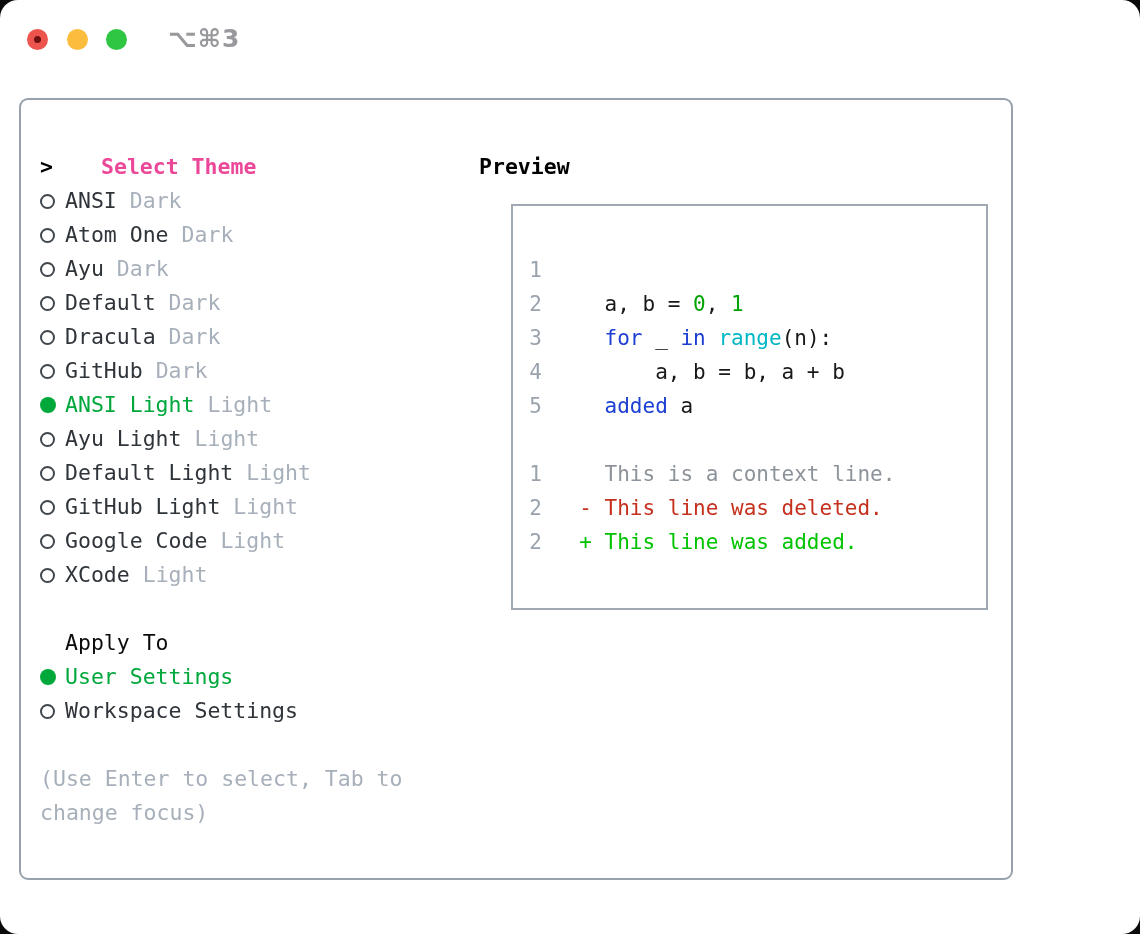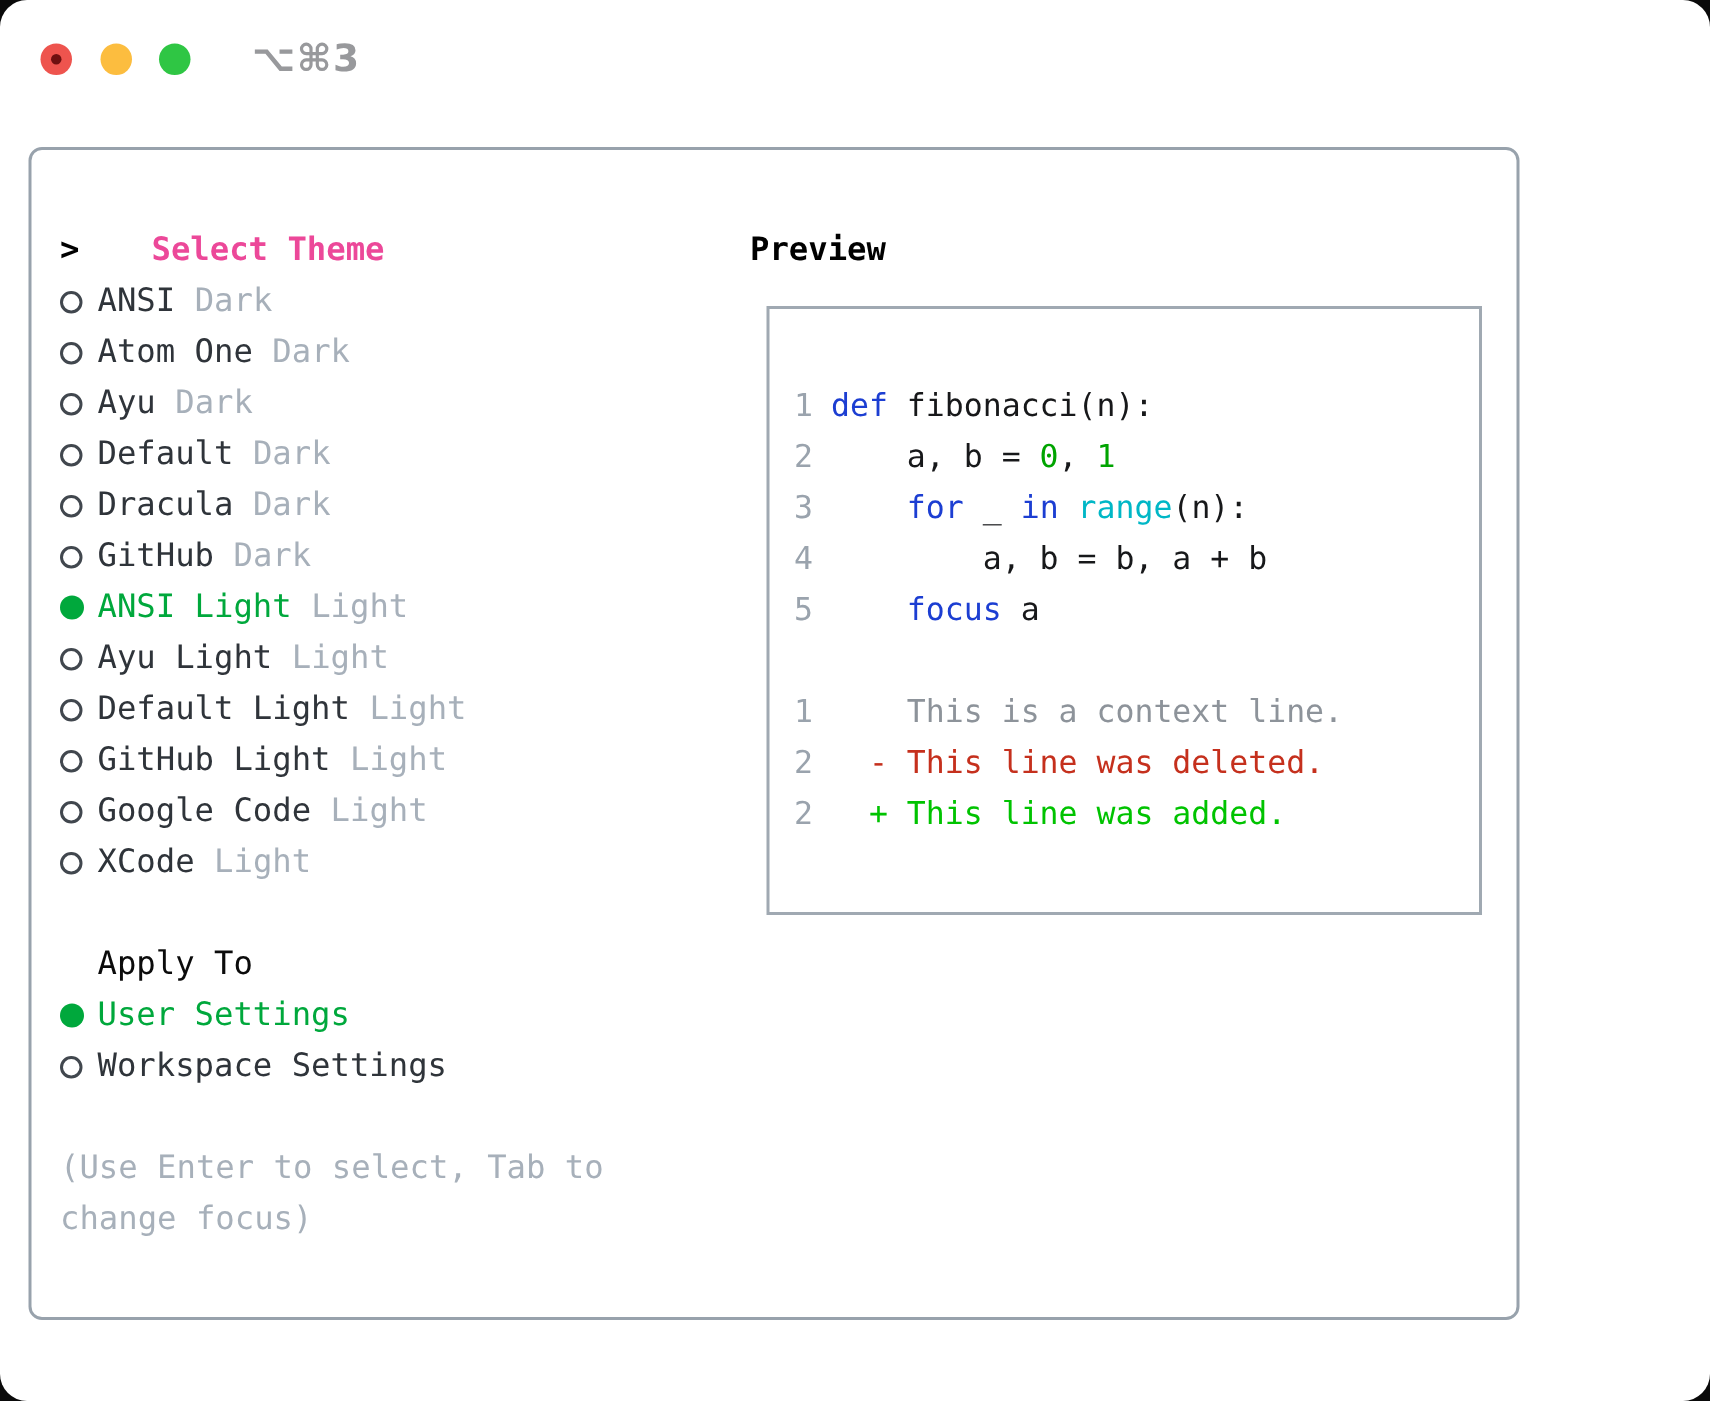--- a/index.html
+++ b/index.html
@@ -62,21 +62,21 @@
     border:2px solid #41474e;margin:0 10px 0 0;flex:none;
   }
   .radio.sel{border:none;background:var(--green);width:16px;height:16px;margin-right:9px;}
   .tname{color:var(--ink);white-space:pre;}
   .row.sel .tname{color:var(--green);}
   .tvariant{color:var(--muted);margin-left:13px;white-space:pre;}
   .apply-title{padding-left:25px;color:#0b0b0b;white-space:pre;}
   .hint{color:var(--muted);white-space:pre;}
   
   .preview-title{
-    position:absolute;left:479px;top:50px;height:34px;line-height:34px;
+    position:absolute;left:458px;top:50px;height:34px;line-height:34px;
     font-size:21.5px;font-weight:700;color:#000;
   }
   .preview-box{
     position:absolute;left:490px;top:104px;width:477px;height:406px;
     border:2px solid #a0a9b2;background:#fff;
     padding:47px 14px 0 15px;
     font-size:21px;line-height:34px;
   }
   .cline{display:flex;height:34px;align-items:center;}
   .lnum{width:14px;flex:none;text-align:right;color:var(--lnum);}
@@ -191,37 +191,36 @@
       <div class="line hint">(Use Enter to select, Tab to</div>
       <div class="line hint">change focus)</div>
     </div>
 
     <div class="preview-title">Preview</div>
 
     <div class="preview-box">
 
       <div class="cline">
         <span class="lnum">1</span>
-        <span class="ctext"><span class="tk tk-keyword">def</span><span class="tk tk-plain"> fibonacci(n):</span></span>
       </div>
       <div class="cline">
         <span class="lnum">2</span>
         <span class="ctext"><span class="tk tk-plain">    a, b = </span><span class="tk tk-number">0</span><span class="tk tk-plain">, </span><span class="tk tk-number">1</span></span>
       </div>
       <div class="cline">
         <span class="lnum">3</span>
         <span class="ctext"><span class="tk tk-plain">    </span><span class="tk tk-keyword">for</span><span class="tk tk-plain"> _ </span><span class="tk tk-keyword">in</span><span class="tk tk-plain"> </span><span class="tk tk-builtin">range</span><span class="tk tk-plain">(n):</span></span>
       </div>
       <div class="cline">
         <span class="lnum">4</span>
         <span class="ctext"><span class="tk tk-plain">        a, b = b, a + b</span></span>
       </div>
       <div class="cline">
         <span class="lnum">5</span>
-        <span class="ctext"><span class="tk tk-plain">    </span><span class="tk tk-keyword">focus</span><span class="tk tk-plain"> a</span></span>
+        <span class="ctext"><span class="tk tk-plain">    </span><span class="tk tk-keyword">added</span><span class="tk tk-plain"> a</span></span>
       </div>
 
       <div class="spacer"></div>
 
       <div class="cline">
         <span class="lnum">1</span>
         <span class="ctext df-context">    This is a context line.</span>
       </div>
       <div class="cline">
         <span class="lnum">2</span>

